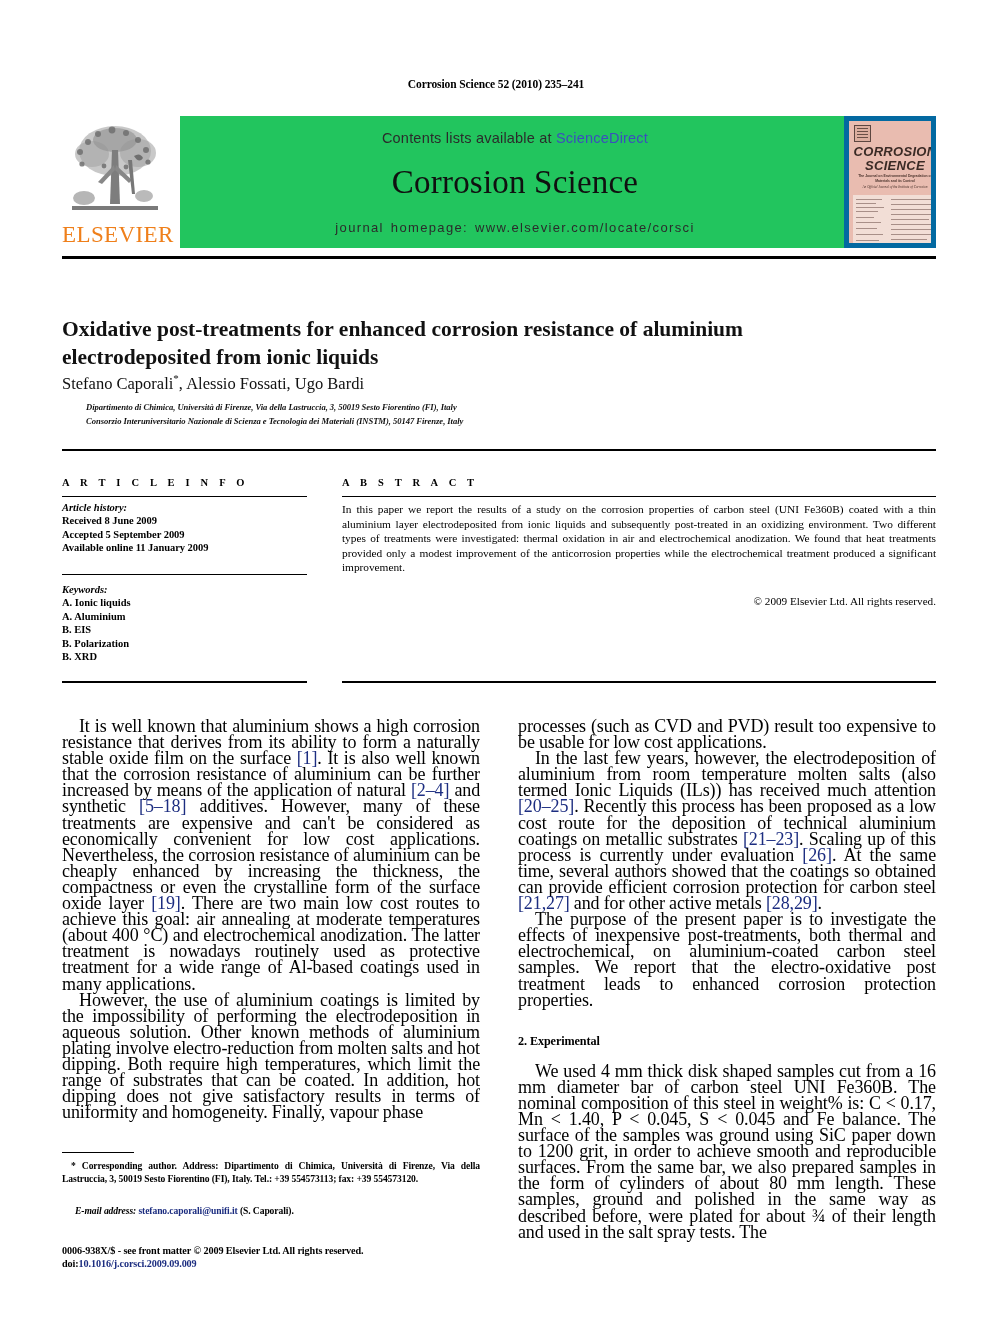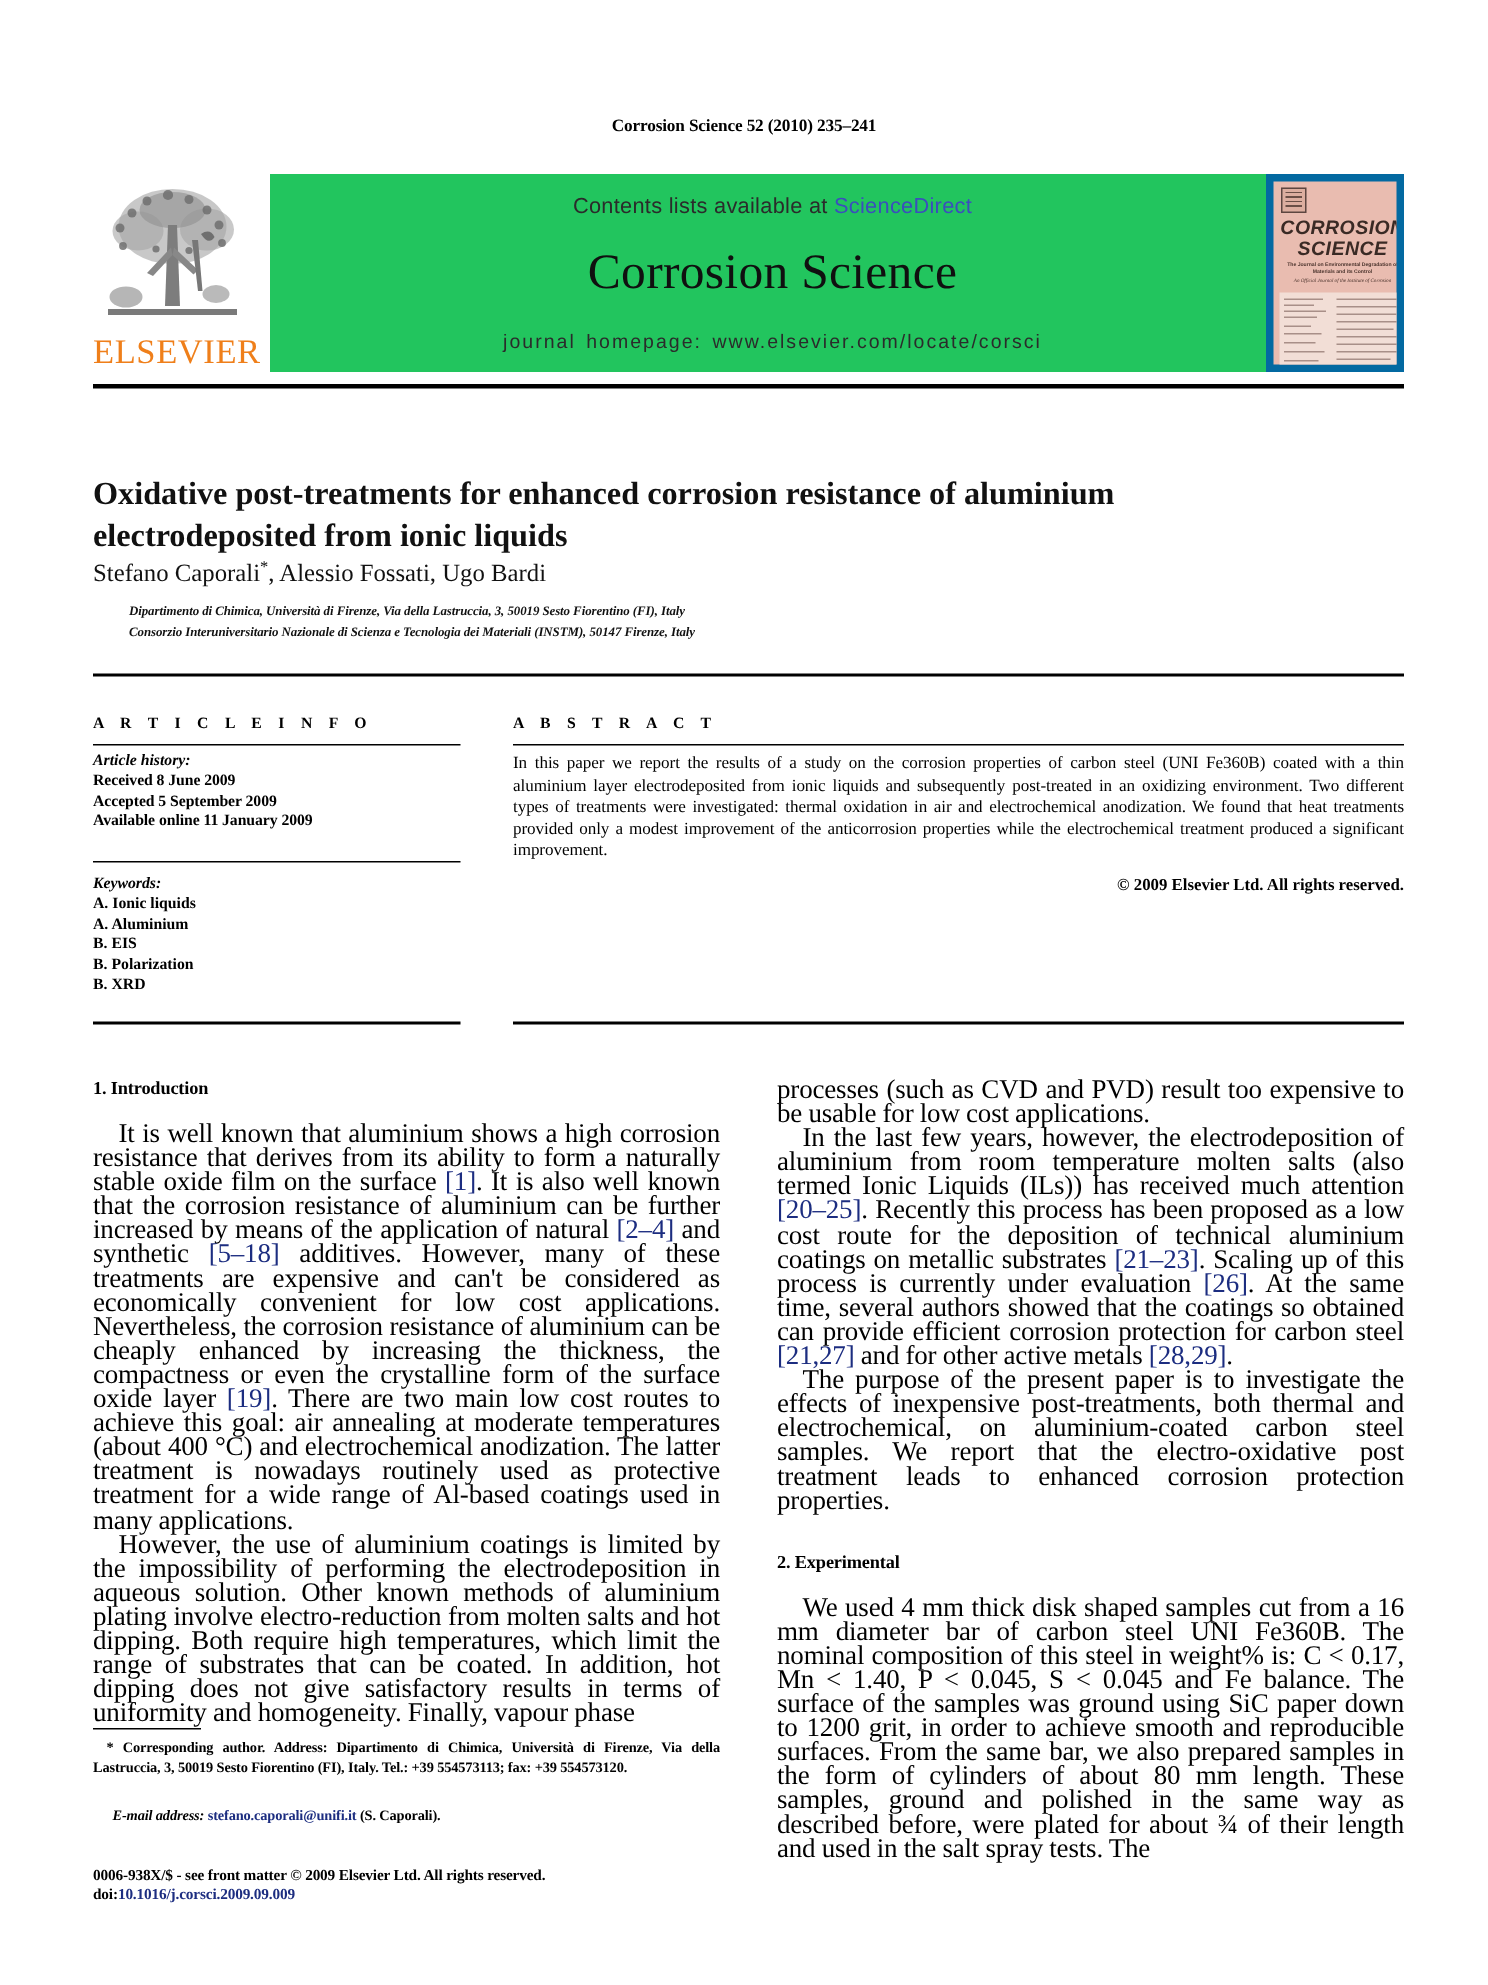--- a/index.html
+++ b/index.html
@@ -257,24 +257,24 @@
     line-height: 13.6px;
     font-weight: bold;
   }
   .abstract-body {
     font-size: 11.4px;
     line-height: 14.6px;
     text-align: justify;
     letter-spacing: -0.05px;
   }
   .copyright {
-    margin-top: 9px;
+    margin-top: 20px;
     font-size: 11.2px;
     text-align: right;
-    font-weight: bold;
+    font-weight: normal;
   }
 
   
   .col {
     position: absolute;
     width: 418px;
     top: 706px;
   }
   .col.left  { left: 62px; }
   .col.right { left: 518px; }
@@ -455,21 +455,20 @@
 
   <div class="abs-col">
     <div class="abstract-body">In this paper we report the results of a study on the corrosion properties of carbon steel (UNI Fe360B) coated with a thin aluminium layer electrodeposited from ionic liquids and subsequently post-treated in an oxidizing environment. Two different types of treatments were investigated: thermal oxidation in air and electrochemical anodization. We found that heat treatments provided only a modest improvement of the anticorrosion properties while the electrochemical treatment produced a significant improvement.</div>
     <div class="copyright">© 2009 Elsevier Ltd. All rights reserved.</div>
   </div>
 
   <div class="rule-thin" style="left:62px;top:669px;width:245px;height:1.5px"></div>
   <div class="rule-thin" style="left:342px;top:669px;width:594px;height:1.5px"></div>
 
   <div class="col left">
-    <h2 class="num">1. Introduction</h2>
     <p><span>It is well known that aluminium shows a high corrosion resistance that derives from its ability to form a naturally stable oxide film on the surface </span><span class="ref">[1]</span><span>. It is also well known that the corrosion resistance of aluminium can be further increased by means of the application of natural </span><span class="ref">[2–4]</span><span> and synthetic </span><span class="ref">[5–18]</span><span> additives. However, many of these treatments are expensive and can't be considered as economically convenient for low cost applications. Nevertheless, the corrosion resistance of aluminium can be cheaply enhanced by increasing the thickness, the compactness or even the crystalline form of the surface oxide layer </span><span class="ref">[19]</span><span>. There are two main low cost routes to achieve this goal: air annealing at moderate temperatures (about 400 °C) and electrochemical anodization. The latter treatment is nowadays routinely used as protective treatment for a wide range of Al-based coatings used in many applications.</span></p>
     <p>However, the use of aluminium coatings is limited by the impossibility of performing the electrodeposition in aqueous solution. Other known methods of aluminium plating involve electro-reduction from molten salts and hot dipping. Both require high temperatures, which limit the range of substrates that can be coated. In addition, hot dipping does not give satisfactory results in terms of uniformity and homogeneity. Finally, vapour phase</p>
   </div>
 
   <div class="col right">
     <p class="noindent">processes (such as CVD and PVD) result too expensive to be usable for low cost applications.</p>
     <p><span>In the last few years, however, the electrodeposition of aluminium from room temperature molten salts (also termed Ionic Liquids (ILs)) has received much attention </span><span class="ref">[20–25]</span><span>. Recently this process has been proposed as a low cost route for the deposition of technical aluminium coatings on metallic substrates </span><span class="ref">[21–23]</span><span>. Scaling up of this process is currently under evaluation </span><span class="ref">[26]</span><span>. At the same time, several authors showed that the coatings so obtained can provide efficient corrosion protection for carbon steel </span><span class="ref">[21,27]</span><span> and for other active metals </span><span class="ref">[28,29]</span><span>.</span></p>
     <p>The purpose of the present paper is to investigate the effects of inexpensive post-treatments, both thermal and electrochemical, on aluminium-coated carbon steel samples. We report that the electro-oxidative post treatment leads to enhanced corrosion protection properties.</p>
     <h2 class="num" style="margin:26px 0 14px 0">2. Experimental</h2>
     <p>We used 4 mm thick disk shaped samples cut from a 16 mm diameter bar of carbon steel UNI Fe360B. The nominal composition of this steel in weight% is: C &lt; 0.17, Mn &lt; 1.40, P &lt; 0.045, S &lt; 0.045 and Fe balance. The surface of the samples was ground using SiC paper down to 1200 grit, in order to achieve smooth and reproducible surfaces. From the same bar, we also prepared samples in the form of cylinders of about 80 mm length. These samples, ground and polished in the same way as described before, were plated for about ¾ of their length and used in the salt spray tests. The</p>

